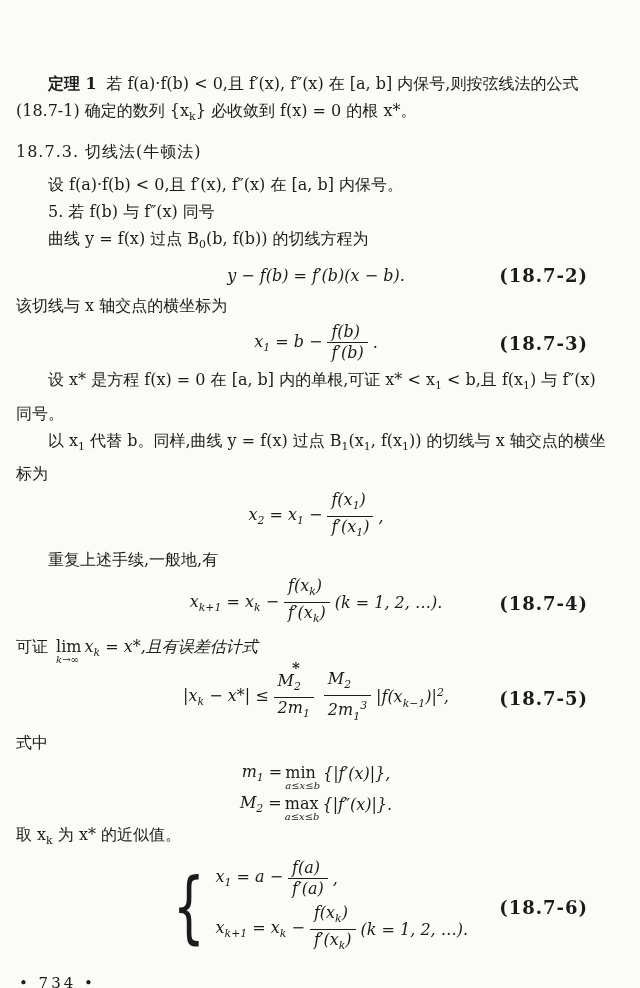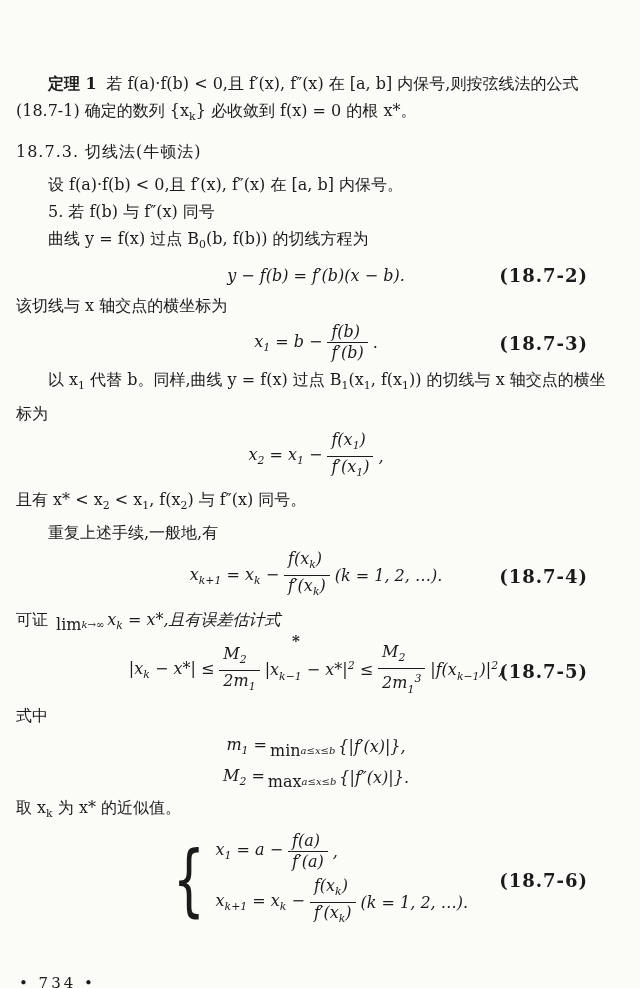--- a/index.html
+++ b/index.html
@@ -21,21 +21,21 @@
   .math{font-style:italic;}
   .eqnum{position:absolute;right:28px;top:50%;transform:translateY(-50%);
       font-style:normal;font-weight:700;font-size:18px;letter-spacing:1px;}
   .frac{display:inline-flex;flex-direction:column;
       vertical-align:middle;margin:0 5px;font-style:italic;}
   .frac .num{display:block;border-bottom:1.4px solid #1b1b1b;padding:0 4px;line-height:20px;}
   .frac .den{display:block;padding:0 4px;line-height:20px;}
   sub{font-size:68%;}
   sup{font-size:68%;}
   
-  .limop{display:inline-flex;flex-direction:row;align-items:center;
+  .limop{display:inline-flex;flex-direction:column;
       vertical-align:middle;margin:0 3px;transform:translateY(5px);}
   .limop .op{line-height:16px;font-style:normal;}
   .limop .under{font-size:10px;line-height:10px;font-style:italic;}
   
   .sys .brace{font-family:"DejaVu Sans",sans-serif;font-size:78px;font-weight:400;
       line-height:.9;transform:scaleX(.65);margin-right:2px;}
   .syslines{display:flex;flex-direction:column;gap:4px;}
   .sysline{display:flex;align-items:center;}
   .artifact{position:absolute;top:-10px;left:46%;font-weight:700;font-size:15px;}
   .pagenum{position:absolute;left:19px;bottom:12px;font-size:15px;letter-spacing:3px;}
@@ -63,32 +63,32 @@
   <div class="eq">
     <span class="math">x<sub>1</sub> = b − </span>
       <span class="frac">
         <span class="num">f(b)</span>
         <span class="den">f′(b)</span>
       </span>
       <span class="math">.</span>
     <span class="eqnum">(18.7-3)</span>
   </div>
 
+  <p class="para indent">设 x* 是方程 f(x) = 0 在 [a, b] 内的单根,可证 x* &lt; x<sub>1</sub> &lt; b,且 f(x<sub>1</sub>) 与 f″(x) 同号。</p>
   <p class="para indent">以 x<sub>1</sub> 代替 b。同样,曲线 y = f(x) 过点 B<sub>1</sub>(x<sub>1</sub>, f(x<sub>1</sub>)) 的切线与 x 轴交点的横坐标为</p>
 
   <div class="eq">
     <span class="math">x<sub>2</sub> = x<sub>1</sub> − </span>
       <span class="frac">
         <span class="num">f(x<sub>1</sub>)</span>
         <span class="den">f′(x<sub>1</sub>)</span>
       </span>
       <span class="math">,</span>
   </div>
 
-  <p class="para">且有 x* &lt; x<sub>2</sub> &lt; x<sub>1</sub>, f(x<sub>2</sub>) 与 f″(x) 同号。</p>
   <p class="para indent">重复上述手续,一般地,有</p>
 
   <div class="eq">
     <span class="math">x<sub>k+1</sub> = x<sub>k</sub> − </span>
       <span class="frac">
         <span class="num">f(x<sub>k</sub>)</span>
         <span class="den">f′(x<sub>k</sub>)</span>
       </span>
       <span class="math"> (k = 1, 2, …).</span>
     <span class="eqnum">(18.7-4)</span>
@@ -99,21 +99,20 @@
         <span class="under">k→∞</span>
       </span><span class="math">x<sub>k</sub> = x*,且有误差估计式</span></p>
 
   <div class="eq">
     <span class="artifact">*</span>
     <span class="math">|x<sub>k</sub> − x*| ≤ </span>
       <span class="frac">
         <span class="num">M<sub>2</sub></span>
         <span class="den">2m<sub>1</sub></span>
       </span>
-      <span class="math">|x<sub>k−1</sub> − x*|<sup>2</sup> ≤ </span>
       <span class="frac">
         <span class="num">M<sub>2</sub></span>
         <span class="den">2m<sub>1</sub><sup>3</sup></span>
       </span>
       <span class="math">|f(x<sub>k−1</sub>)|<sup>2</sup>,</span>
     <span class="eqnum">(18.7-5)</span>
   </div>
 
   <p class="para">式中</p>
 

